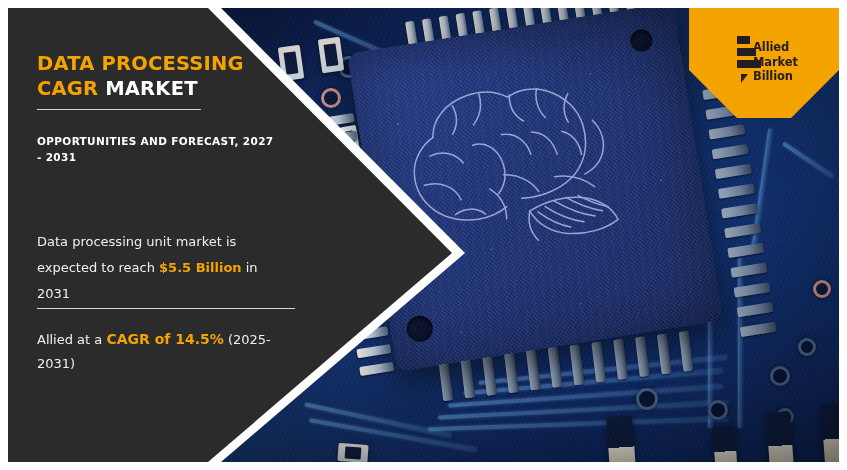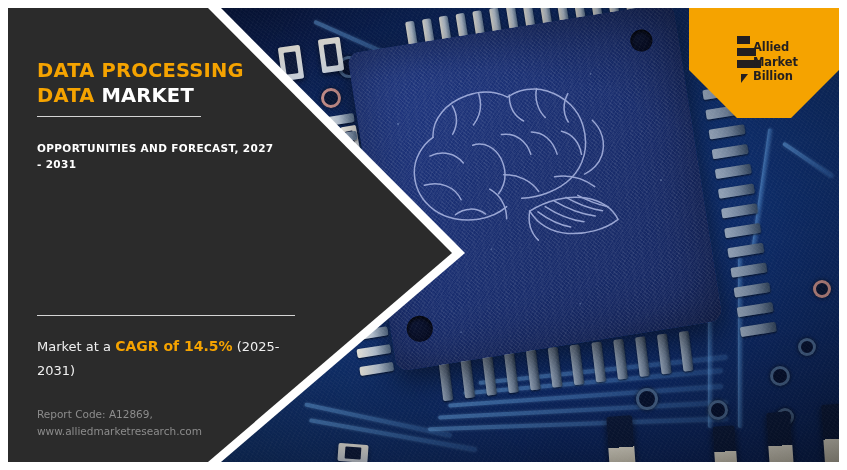--- a/index.html
+++ b/index.html
@@ -79,21 +79,21 @@
   .panel-white{position:absolute;inset:0;
      -webkit-clip-path:polygon(0 0, 213px 0, 457px 245px, 213px 454px, 0 454px);
      clip-path:polygon(0 0, 213px 0, 457px 245px, 213px 454px, 0 454px);
      background:#ffffff;}
   .panel-dark{position:absolute;inset:0;
      -webkit-clip-path:polygon(0 0, 200px 0, 444px 245px, 200px 454px, 0 454px);
      clip-path:polygon(0 0, 200px 0, 444px 245px, 200px 454px, 0 454px);
      background:#2b2b2b;}
 
   
-  .content{position:absolute;left:8px;top:8px;width:300px;height:348px;}
+  .content{position:absolute;left:8px;top:1px;width:300px;height:348px;}
   .title{position:absolute;left:29px;top:50px;width:238px;
          font-size:19.5px;font-weight:bold;line-height:25px;color:#ffffff;
          letter-spacing:.2px;}
   .title .hl{color:#f5a300;}
   .rule{position:absolute;height:1px;background:rgba(255,255,255,.80);}
   .rule1{left:29px;top:108px;width:164px;}
   .rule2{left:29px;top:307px;width:258px;}
   .sub{position:absolute;left:29px;top:132px;width:245px;
        font-size:10.5px;font-weight:bold;line-height:16px;color:#ffffff;letter-spacing:.35px;}
   .stat1{position:absolute;left:29px;top:228px;width:240px;
@@ -269,38 +269,37 @@
   </div>
 
   <div class="panel-wrap">
     <div class="panel-white"></div>
     <div class="panel-dark"></div>
   </div>
 
   <div class="content">
     <div class="title">
       <span class="hl">DATA PROCESSING</span><br>
-      <span class="hl">DATA</span><span> MARKET</span>
+      <span class="hl">CAGR</span><span> MARKET</span>
     </div>
 
     <div class="rule rule1"></div>
 
     <div class="sub">OPPORTUNITIES AND FORECAST, 2027 - 2031</div>
 
+    <div class="stat1">
+      <span>Data processing unit market is expected to reach </span><span class="hl">$5.5 Billion</span><span> in 2031</span>
+    </div>
 
     <div class="rule rule2"></div>
 
     <div class="stat2">
-      <span>Market at a </span><span class="hl">CAGR of 14.5%</span><span> (2025-2031)</span>
-    </div>
-
-    <div class="foot">
-      <span>Report Code: A12869,</span><br>
-      <span>www.alliedmarketresearch.com</span>
-    </div>
+      <span>Allied at a </span><span class="hl">CAGR of 14.5%</span><span> (2025-2031)</span>
+    </div>
+
   </div>
 
   <div class="badge">
     <div class="diamond"></div>
     <div class="logo">
       <div class="bars">
         <div class="bar b1"></div>
         <div class="bar b2"></div>
         <div class="bar b3"></div>
         <div class="tail"></div>

